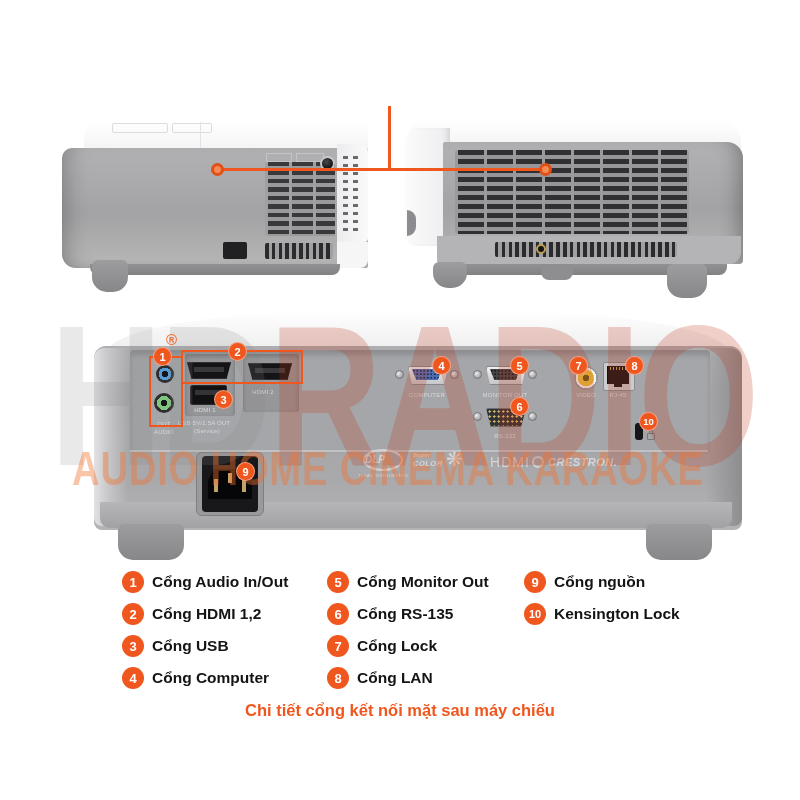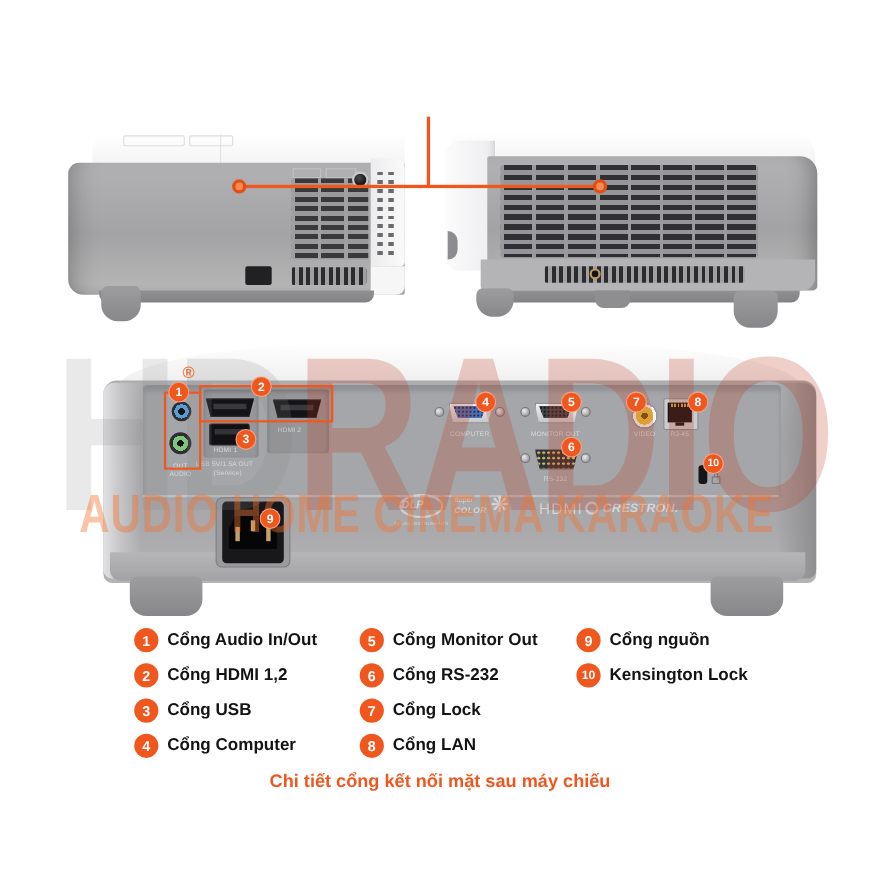--- a/index.html
+++ b/index.html
@@ -230,21 +230,21 @@
   <div class="abs leg" style="left:122px;top:666px;">
       <span class="lb">4</span>
       <span class="lt">Cổng Computer</span>
     </div>
   <div class="abs leg" style="left:327px;top:570px;">
       <span class="lb">5</span>
       <span class="lt">Cổng Monitor Out</span>
     </div>
   <div class="abs leg" style="left:327px;top:602px;">
       <span class="lb">6</span>
-      <span class="lt">Cổng RS-232</span>
+      <span class="lt">Cổng RS-135</span>
     </div>
   <div class="abs leg" style="left:327px;top:634px;">
       <span class="lb">7</span>
       <span class="lt">Cổng Lock</span>
     </div>
   <div class="abs leg" style="left:327px;top:666px;">
       <span class="lb">8</span>
       <span class="lt">Cổng LAN</span>
     </div>
   <div class="abs leg" style="left:524px;top:570px;">

